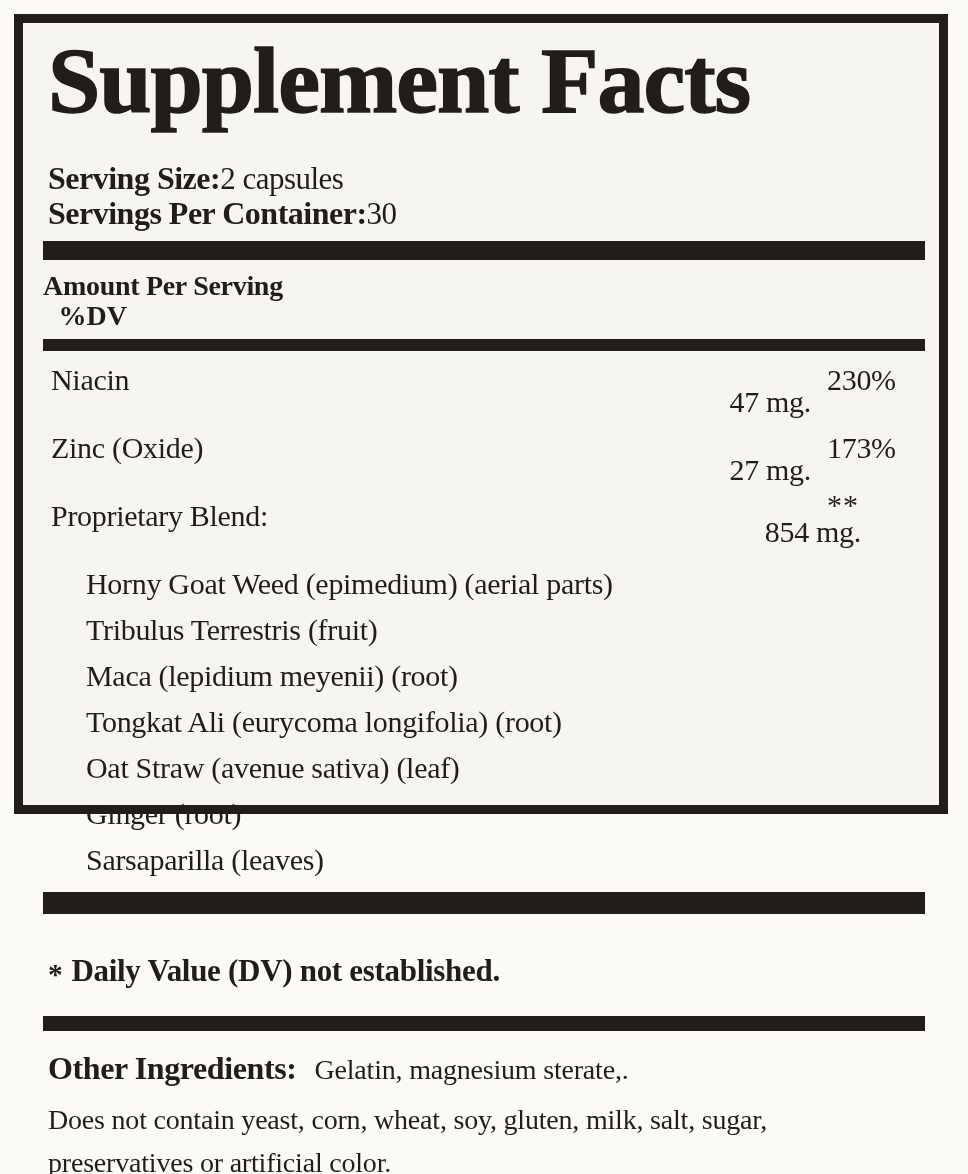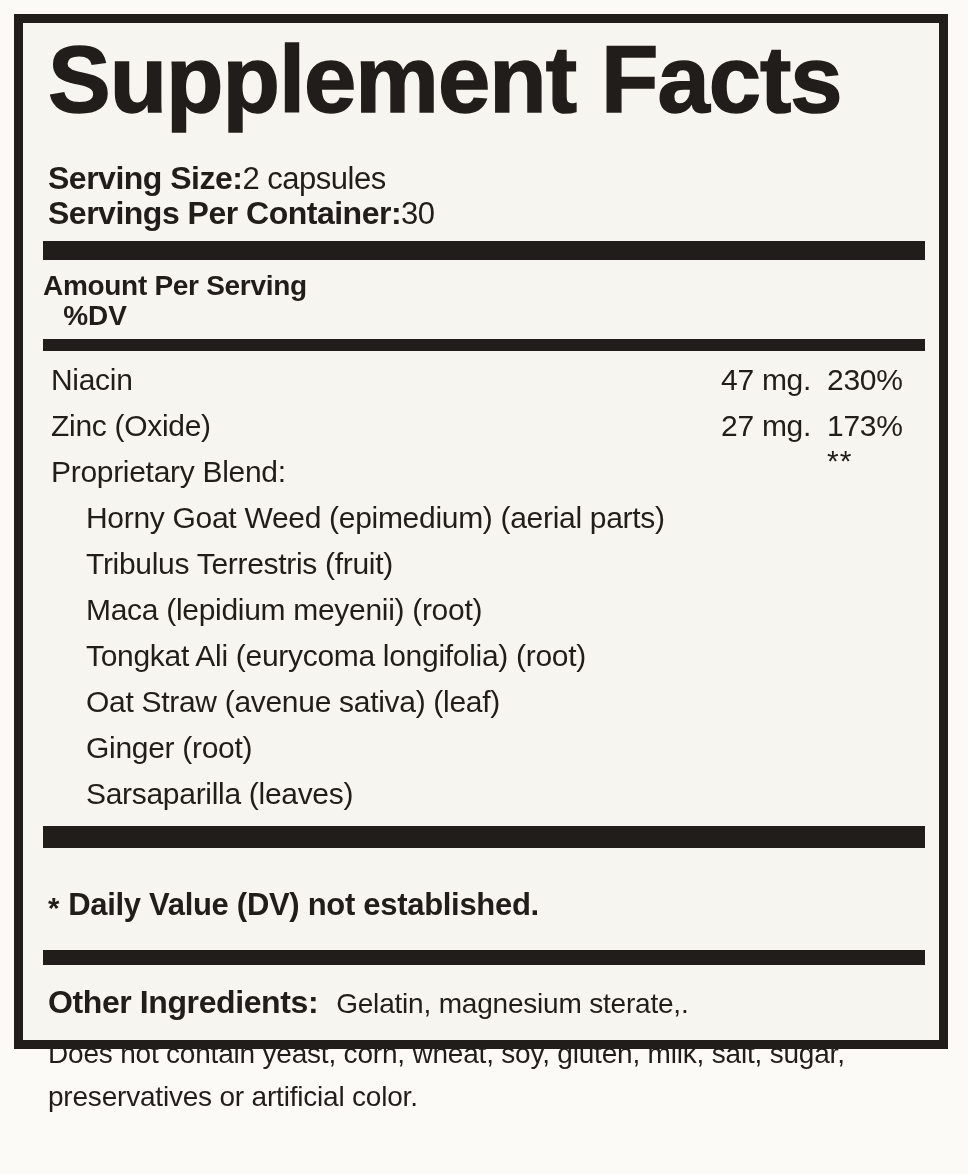--- a/index.html
+++ b/index.html
@@ -9,23 +9,24 @@
   }
   *{box-sizing:border-box;}
   html,body{margin:0;padding:0;}
   body{
     width:968px;height:1174px;position:relative;overflow:hidden;
     background:var(--page);
     font-family:"Liberation Sans", sans-serif;
     color:var(--ink);
   }
   .label{
-    position:absolute;left:14px;top:14px;width:934px;height:1035px;
+    position:absolute;left:14px;top:14px;width:934px;height:800px;
     border:9px solid var(--ink);
     background:var(--bg);
+    font-family:Liberation Serif, serif;
   }
   .content{padding:0 14px 0 20px;}
 
   .title{
     margin:9px 0 0 5px;
     font-size:94px;line-height:96px;font-weight:bold;
     letter-spacing:-1px;white-space:nowrap;
     -webkit-text-stroke:1.5px var(--ink);
   }
 
@@ -42,21 +43,21 @@
   .hdr-row{
     display:flex;justify-content:flex-end;align-items:baseline;
     padding:11px 0 8px;font-weight:bold;font-size:28px;line-height:30px;flex-direction:column;
   }
   .hdr-amt{padding-right:16px;letter-spacing:-0.3px;}
   .hdr-dv{width:98px;flex:none;text-align:right;padding-right:14px;}
 
   .rows{padding-top:6px;}
   .row{display:flex;font-size:30px;line-height:46px;letter-spacing:-0.3px;gap:16px;}
   .nm{flex:1;padding-left:8px;white-space:nowrap;}
-  .amt{text-align:right;white-space:nowrap;}
+  .amt{text-align:right;white-space:nowrap;margin-top:22px;}
   .dv{width:98px;flex:none;text-align:left;white-space:nowrap;}
   .amt-shift{transform:translate(50px,-6px);}
   .dv-sup{position:relative;top:-11px;letter-spacing:1px;}
 
   .blend-item{font-size:30px;line-height:46px;padding-left:43px;letter-spacing:-0.3px;white-space:nowrap;}
 
   .footnote{margin-top:40px;padding-left:5px;font-weight:bold;font-size:31px;line-height:34px;letter-spacing:-0.3px;}
   .ast{display:inline-block;position:relative;top:3px;margin-right:9px;font-size:0.95em;}
 
   .other-row{margin-top:19px;padding-left:5px;font-size:32px;line-height:36px;font-weight:bold;letter-spacing:-0.4px;}
@@ -100,20 +101,21 @@
         </div>
 
         <div class="row">
           <span class="nm">Zinc (Oxide)</span>
           <span class="amt">27 mg.</span>
           <span class="dv">173%</span>
         </div>
 
         <div class="row">
           <span class="nm">Proprietary Blend:</span>
+          <span class="amt amt-shift">854 mg.</span>
           <span class="dv dv-sup">**</span>
         </div>
 
     </div>
 
     <div class="blend">
 
         <div class="blend-item">Horny Goat Weed (epimedium) (aerial parts)</div>
 
         <div class="blend-item">Tribulus Terrestris (fruit)</div>

